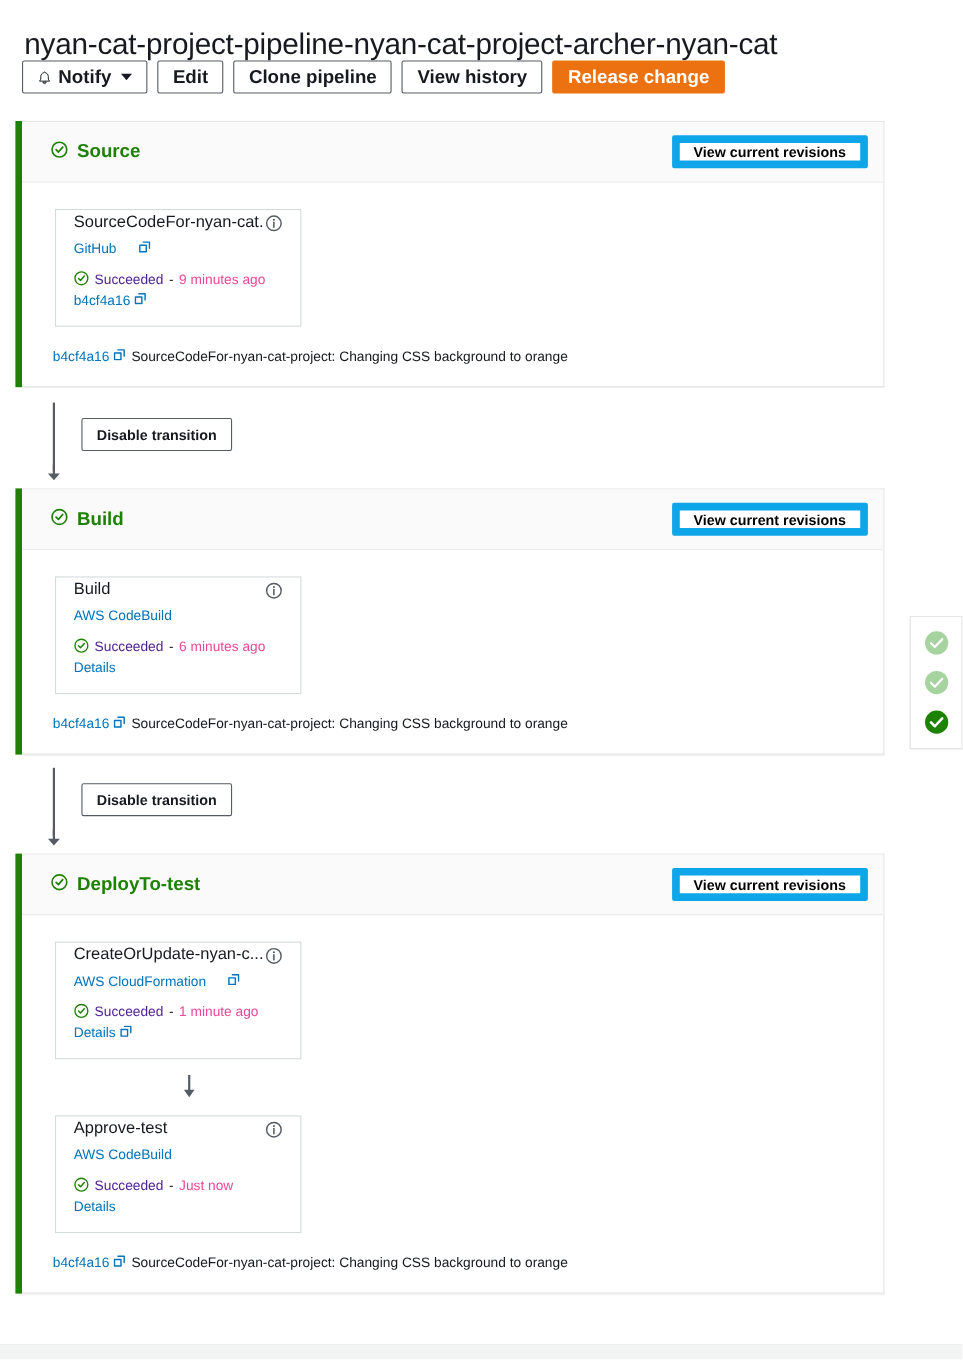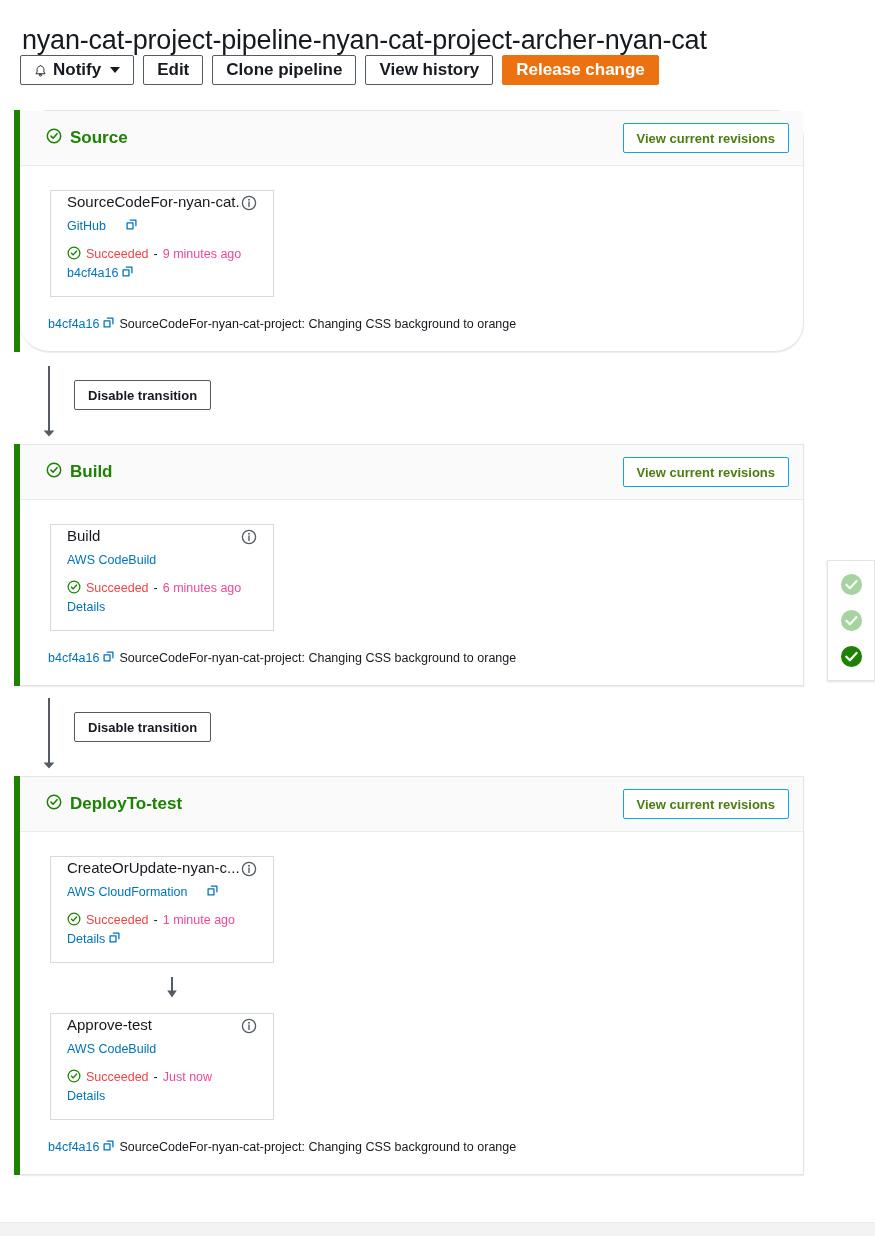--- a/index.html
+++ b/index.html
@@ -55,23 +55,23 @@
     height: 55px; background: #fafafa; border-bottom: 1px solid #eaeded;
     display: flex; align-items: center; padding: 0 14px 0 26px;
   }
   .stage-name {
     font-size: 17px; font-weight: bold; color: #1d8102;
     display: flex; align-items: center; gap: 8px;
   }
   .spacer { flex: 1; }
   .btn-rev {
     height: 30px; padding: 0 13px;
-    border: 1px solid #0ea5e9; border-radius: 2px; background: #fff;
+    border: 7px solid #0ea5e9; border-radius: 2px; background: #fff;
     font-family: "Liberation Sans", sans-serif;
-    font-size: 13px; font-weight: bold; color: #4d7c0f;
+    font-size: 13px; font-weight: bold; color: #000000;
     display: inline-flex; align-items: center; cursor: pointer; white-space: nowrap;
   }
   .stage-body { padding: 24px 26px 0 30px; }
 
   
   .action-card {
     width: 224px; border: 1px solid #d5dbdb; background: #ffffff;
     padding: 2px 16px 16px 16px;
   }
   .ac-top { display: flex; align-items: flex-start; }
@@ -81,21 +81,21 @@
   }
   .info-ico { flex: 0 0 auto; width: 16px; height: 16px; margin-top: 2px; cursor: pointer; }
   .ac-provider {
     margin-top: 7px; font-size: 12.5px; color: #0073bb;
     display: flex; align-items: center; gap: 20px; cursor: pointer;
   }
   .ac-status {
     margin-top: 13px; font-size: 12.5px;
     display: flex; align-items: center; gap: 5px; white-space: nowrap;
   }
-  .ac-status .ok { color: #ef4444; }
+  .ac-status .ok { color: #4c1d95; }
   .ac-status .dash { color: #16191f; }
   .ac-status .when { color: #ec4899; }
   .ac-link {
     margin-top: 3px; font-size: 12.5px; color: #0073bb;
     display: flex; align-items: center; gap: 4px; cursor: pointer;
   }
   .down-arrow { width: 243px; display: flex; justify-content: center; padding: 14px 0 10px 0; }
 
   
   .commit-row {
@@ -153,21 +153,21 @@
       </span>
       <span>Notify</span>
       <span class="caret"></span>
     </button>
     <button class="btn">Edit</button>
     <button class="btn">Clone pipeline</button>
     <button class="btn">View history</button>
     <button class="btn primary">Release change</button>
   </div>
 
-  <div class="stage" style="top:110px;border-radius:29px;">
+  <div class="stage" style="top:110px;">
     <div class="stage-head">
       <div class="stage-name">
         <span>
           <svg width="16" height="16" viewBox="0 0 16 16">
               <circle cx="8" cy="8" r="6.7" fill="none" stroke="#1d8102" stroke-width="1.5"></circle>
               <path d="M5 8.1 L7.1 10.2 L11 5.7" fill="none" stroke="#1d8102" stroke-width="1.6" stroke-linecap="round" stroke-linejoin="round"></path>
             </svg>
         </span>
         <span>Source</span>
       </div>

